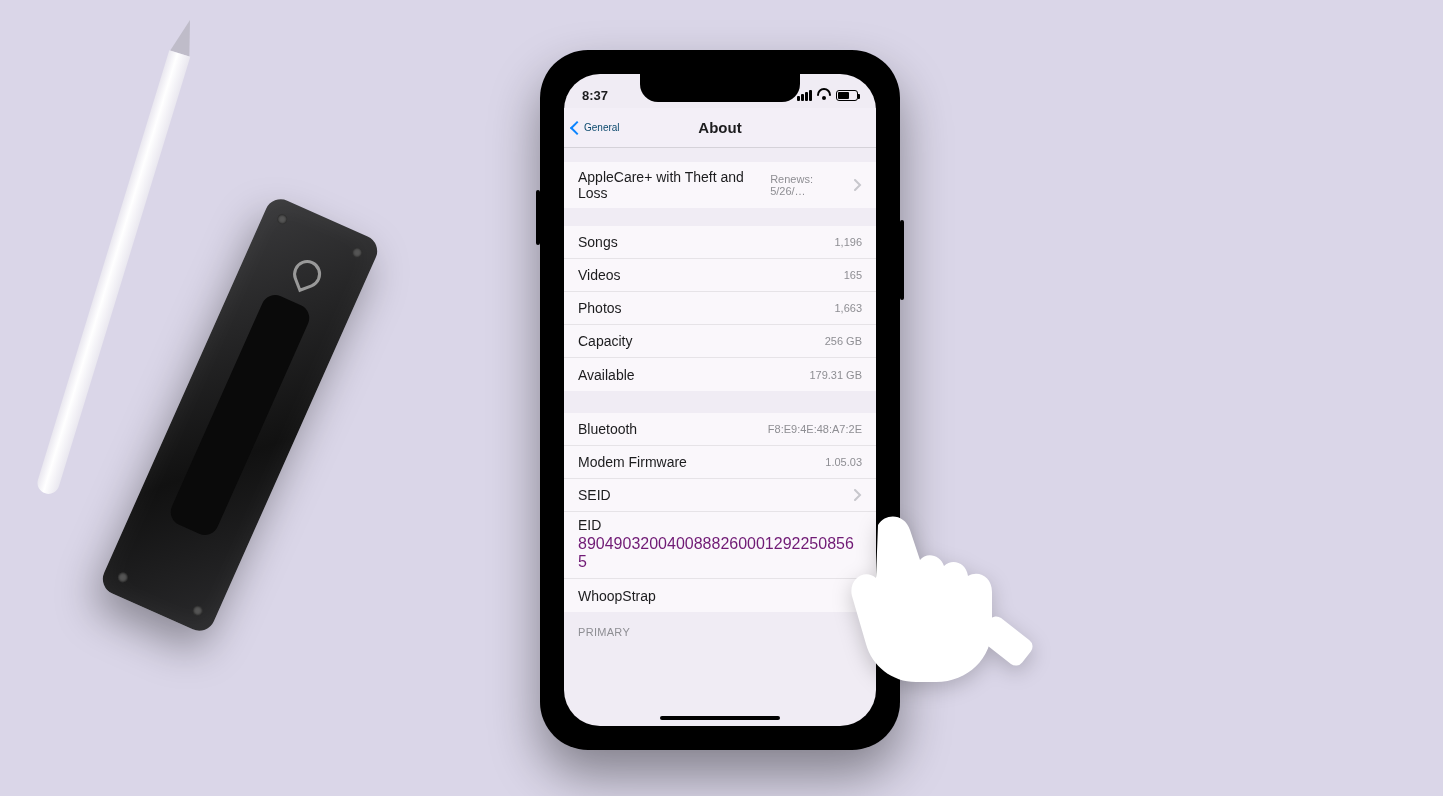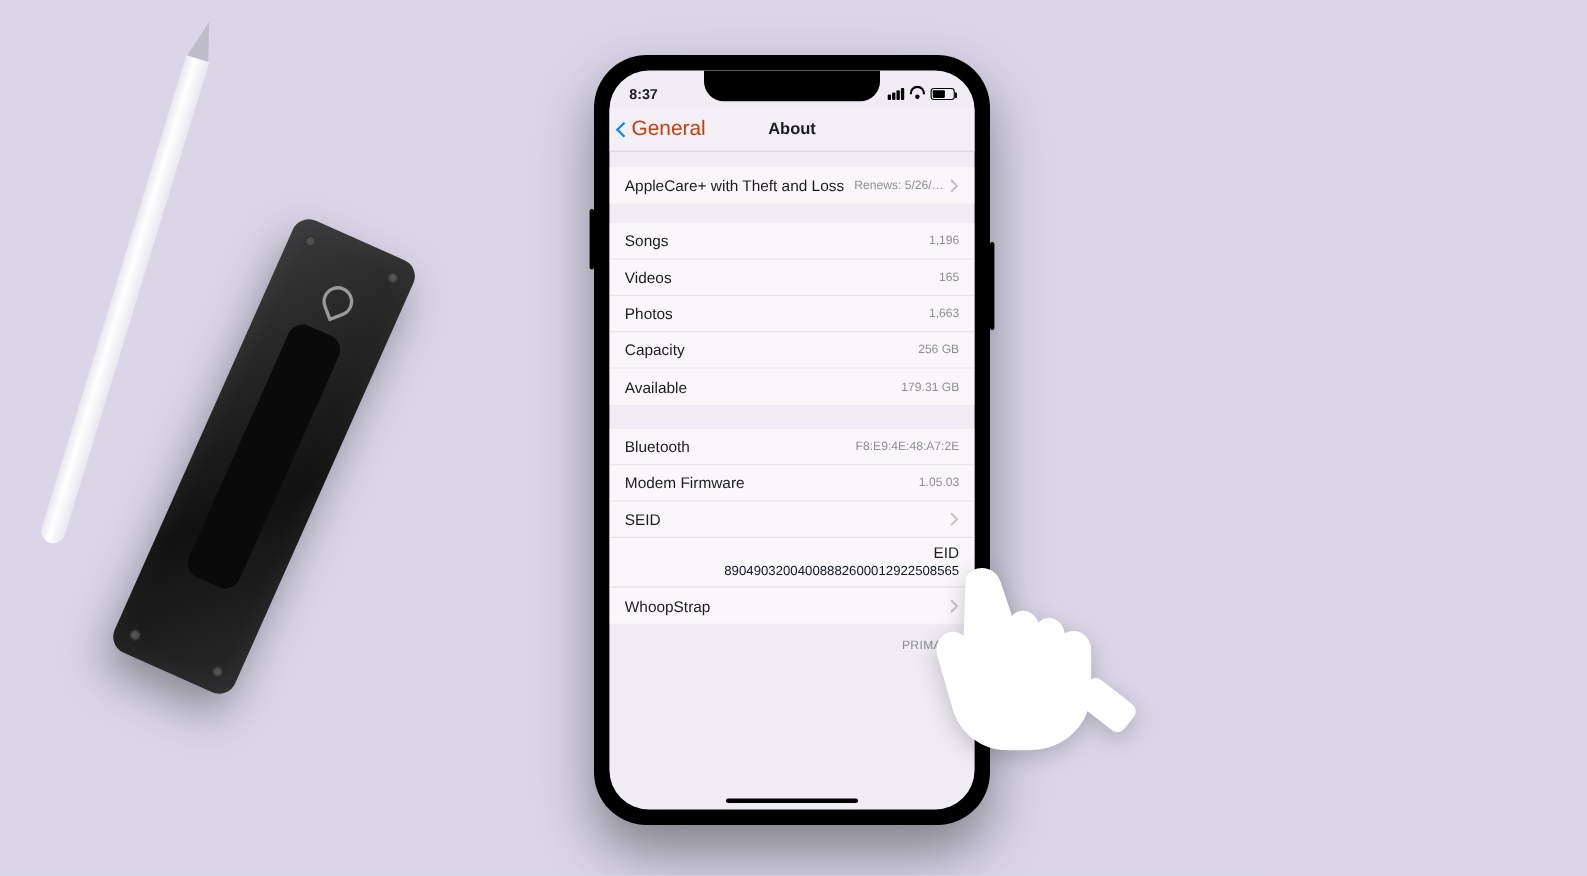--- a/index.html
+++ b/index.html
@@ -48,23 +48,22 @@
   .stick .clip{position:absolute;left:35px;top:90px;width:50px;height:250px;background:#0a0a0a;border-radius:14px;}
   .stick .logo{position:absolute;left:50px;top:45px;width:28px;height:28px;border:3px solid #999;border-radius:50% 50% 50% 0;transform:rotate(-45deg);}
 
   
   .phone{
     position:absolute;
     left:540px; top:50px;
     width:360px; height:700px;
     background:#000;
     border-radius:48px;
-    padding:14px;
+    padding:24px;
     box-shadow:0 25px 50px rgba(0,0,0,.4);
-    text-align:right;
   }
   .phone::before, .phone::after{
     content:""; position:absolute; background:#000; border-radius:3px;
   }
   .phone::before{left:-4px;top:140px;width:4px;height:55px;}
   .phone::after{right:-4px;top:170px;width:4px;height:80px;}
   .screen{
     width:100%;height:100%;
     background:#f0ecf4;
     border-radius:36px;
@@ -93,42 +92,42 @@
   .batt::after{content:"";position:absolute;left:1px;top:1px;bottom:1px;width:55%;background:#000;border-radius:1px;}
 
   .navbar{
     display:flex;align-items:center;justify-content:center;
     position:relative;height:40px;
     border-bottom:1px solid rgba(0,0,0,.12);
     background:#f3eff7;
   }
   .navbar .back{
     position:absolute;left:8px;top:0;bottom:0;display:flex;align-items:center;
-    color:#c2410c;font-size:19px;gap:2px;
+    color:#0c4a6e;font-size:10px;gap:2px;
   }
   .chev{width:10px;height:10px;border-left:2.5px solid #0a84ff;border-bottom:2.5px solid #0a84ff;transform:rotate(45deg);}
   .navbar .title{font-weight:600;font-size:15px;}
 
   .content{position:absolute;top:74px;left:0;right:0;bottom:0;overflow:hidden;}
   .group{margin-top:18px;background:#faf7fb;}
   .group.first{margin-top:14px;}
   .group.nogap{margin-top:22px;}
   .row{
     display:flex;align-items:center;justify-content:space-between;
     padding:7px 14px; min-height:33px;
     font-size:14px;
     border-bottom:1px solid rgba(0,0,0,.08);
   }
   .row:last-child{border-bottom:none;}
   .row .label{color:#1c1c1e;}
   .row .val{color:#8e8e93;font-size:11px;}
   .row .disclose{color:#c7c7cc;margin-left:6px;}
   .disclose svg{display:block;}
   .row.stack{display:block;padding:5px 14px 7px;}
-  .row.stack .sub{color:#0f172a;font-size:12px;word-break:break-all;margin-top:2px;}
+  .row.stack .sub{color:#701a75;font-size:16px;word-break:break-all;margin-top:2px;}
   .header-label{font-size:11px;color:#8e8e93;padding:14px 14px 4px;letter-spacing:.3px;}
 
   .homebar{position:absolute;bottom:6px;left:50%;transform:translateX(-50%);width:120px;height:4px;background:#000;border-radius:4px;}
 
   
   .pointer{
     position:absolute;
     left:830px; top:500px;
     width:220px;height:200px;
     pointer-events:none;

